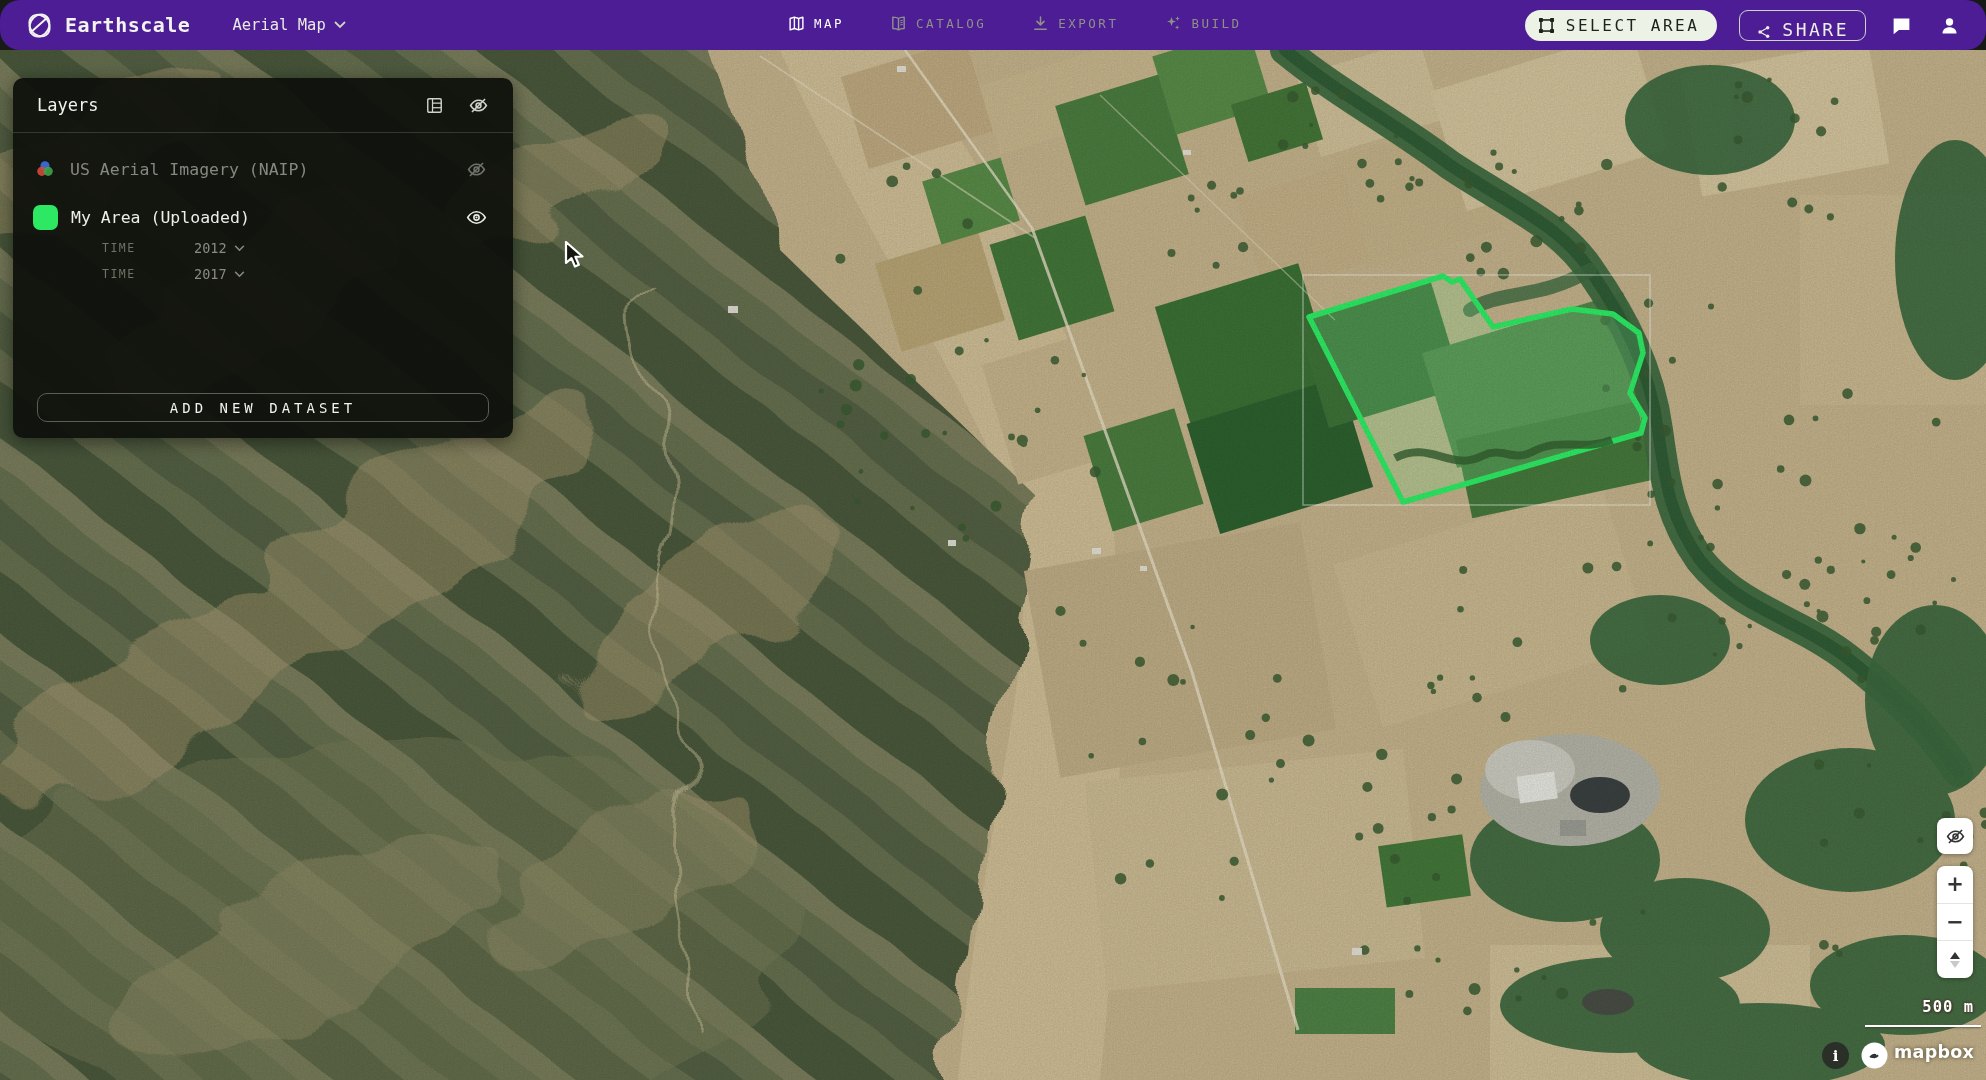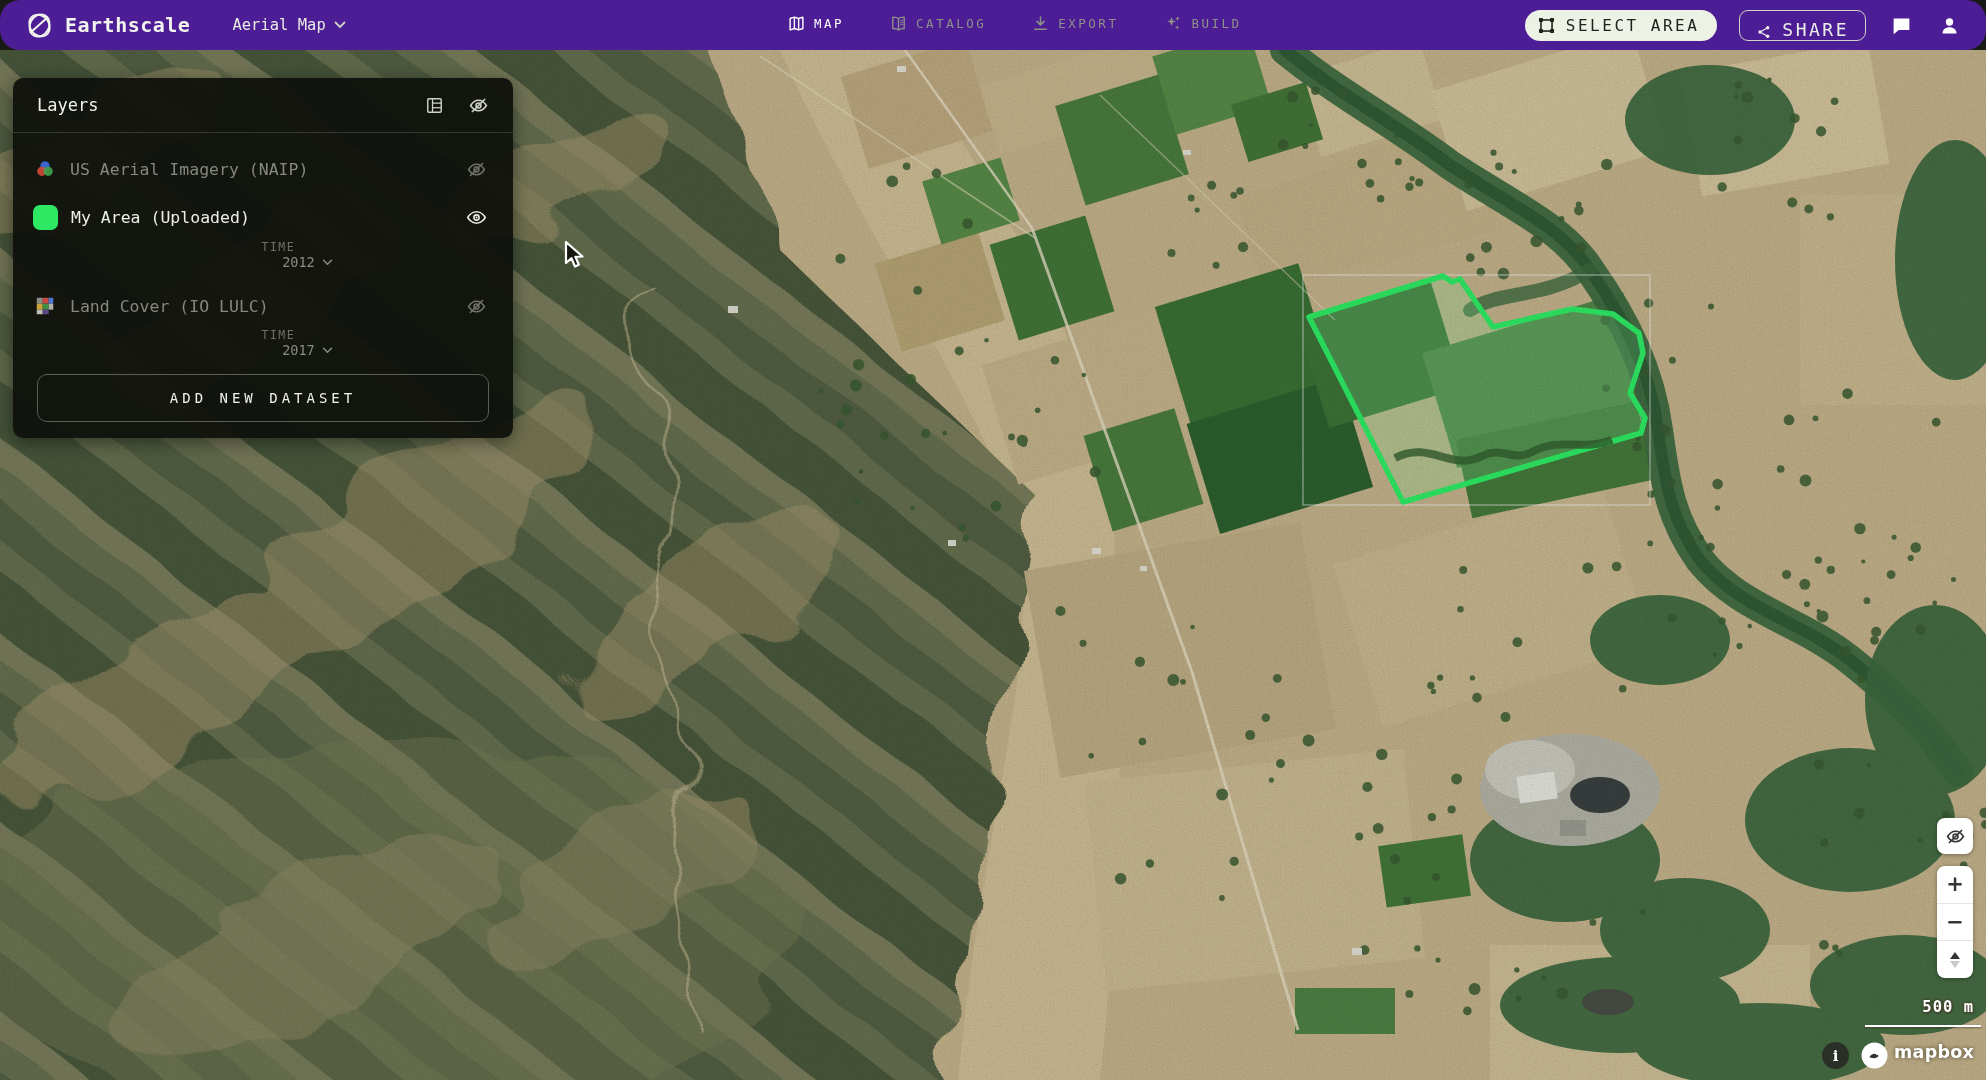--- a/index.html
+++ b/index.html
@@ -39,24 +39,24 @@
   .panel-head-icons { margin-left:auto; display:flex; align-items:center; gap:24px; }
   .panel-divider { height:1px; background:rgba(255,255,255,.15); margin:0 0; }
   .layer-row { display:flex; align-items:center; padding:0 26px 0 20px; margin-top:24px; }
   .layer-row:first-of-type { margin-top:26px; }
   .swatch { width:25px; height:25px; border-radius:7px; margin-right:13px; flex:0 0 auto; }
   .layer-icon { width:24px; height:24px; margin-right:13px; flex:0 0 auto; display:flex;
     align-items:center; justify-content:center; }
   .layer-name { font-size:16.5px; color:#eceee8; }
   .layer-name.dim { color:#85887e; }
   .row-eye { margin-left:auto; cursor:pointer; display:flex; }
-  .time-row { display:flex; align-items:center; padding-left:89px; margin-top:10px;flex-direction:column; }
+  .time-row { display:flex; align-items:center; padding-left:89px; margin-top:10px; }
   .time-label { font-size:11.5px; letter-spacing:1.5px; color:#6f7268; width:92px; }
   .time-value { font-size:13.5px; color:#888b80; display:flex; align-items:center; gap:7px; cursor:pointer; }
-  .add-btn { position:absolute; left:24px; right:24px; bottom:16px; height:48px; border-radius:10px;
+  .add-btn { position:absolute; left:24px; right:24px; bottom:16px; height:29px; border-radius:10px;
     border:1px solid #5a5e53; background:transparent; color:#f0f2ec; font-size:14px;
     letter-spacing:4px; font-family:inherit; cursor:pointer; display:flex; align-items:center; justify-content:center;margin-top:40px; }
 
   
   .map-ctrl { position:absolute; z-index:15; }
   .eye-toggle { left:1937px; top:818px; width:36px; height:36px; background:#fff; border-radius:8px;
     box-shadow:0 1px 5px rgba(0,0,0,.35); display:flex; align-items:center; justify-content:center; cursor:pointer; }
   .zoom-group { left:1937px; top:866px; width:36px; height:112px; background:#fff; border-radius:8px;
     box-shadow:0 1px 5px rgba(0,0,0,.35); display:flex; flex-direction:column; overflow:hidden; }
   .zoom-group > div { flex:1; display:flex; align-items:center; justify-content:center;
@@ -564,40 +564,20 @@
     <div class="time-row">
       <span class="time-label">TIME</span>
       <span class="time-value">
         <span>2012</span>
         <svg width="11" height="7" color="#888b80">
             <use href="#i-chevron"></use>
           </svg>
       </span>
     </div>
 
-    <div class="layer-row">
-      <span class="layer-icon">
-        <svg width="22" height="22" viewBox="0 0 24 24">
-          <rect x="3" y="3" width="6.5" height="6.5" fill="#8a8d85"></rect>
-            <rect x="9.5" y="3" width="6.5" height="6.5" fill="#c94a40"></rect>
-          <rect x="16" y="3" width="5" height="6.5" fill="#4a78d0"></rect>
-            <rect x="3" y="9.5" width="6.5" height="6.5" fill="#caa43c"></rect>
-          <rect x="9.5" y="9.5" width="6.5" height="6.5" fill="#3f8f45"></rect>
-            <rect x="16" y="9.5" width="5" height="6.5" fill="#b0b3aa"></rect>
-          <rect x="3" y="16" width="6.5" height="5" fill="#c0bdb2"></rect>
-            <rect x="9.5" y="16" width="6.5" height="5" fill="#6a4f9e" opacity=".85"></rect>
-        </svg>
-      </span>
-      <span class="layer-name dim">Land Cover (IO LULC)</span>
-      <span class="row-eye">
-        <svg width="21" height="21" color="#6f7268">
-            <use href="#i-eye-off"></use>
-          </svg>
-      </span>
-    </div>
     <div class="time-row">
       <span class="time-label">TIME</span>
       <span class="time-value">
         <span>2017</span>
         <svg width="11" height="7" color="#888b80">
             <use href="#i-chevron"></use>
           </svg>
       </span>
     </div>
 

